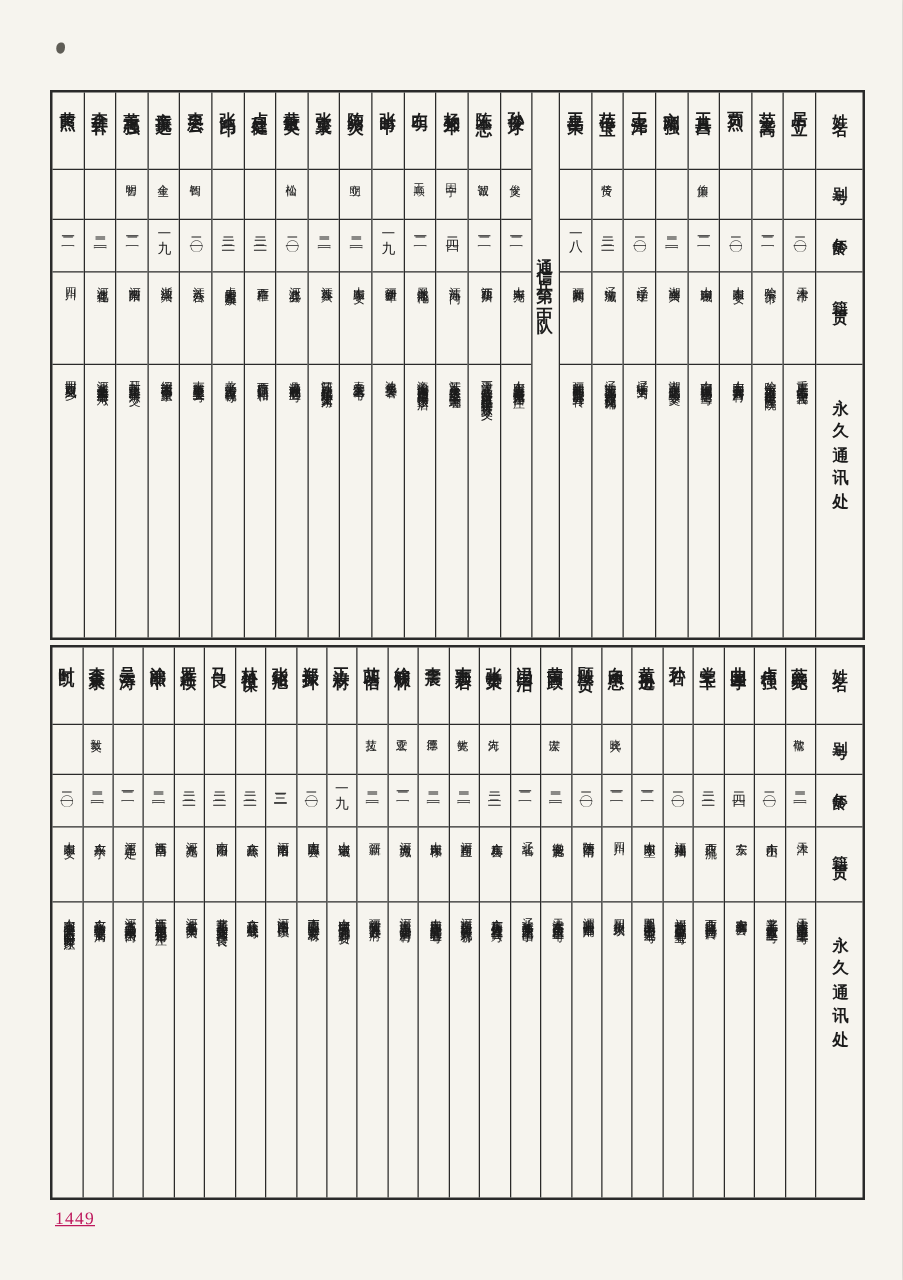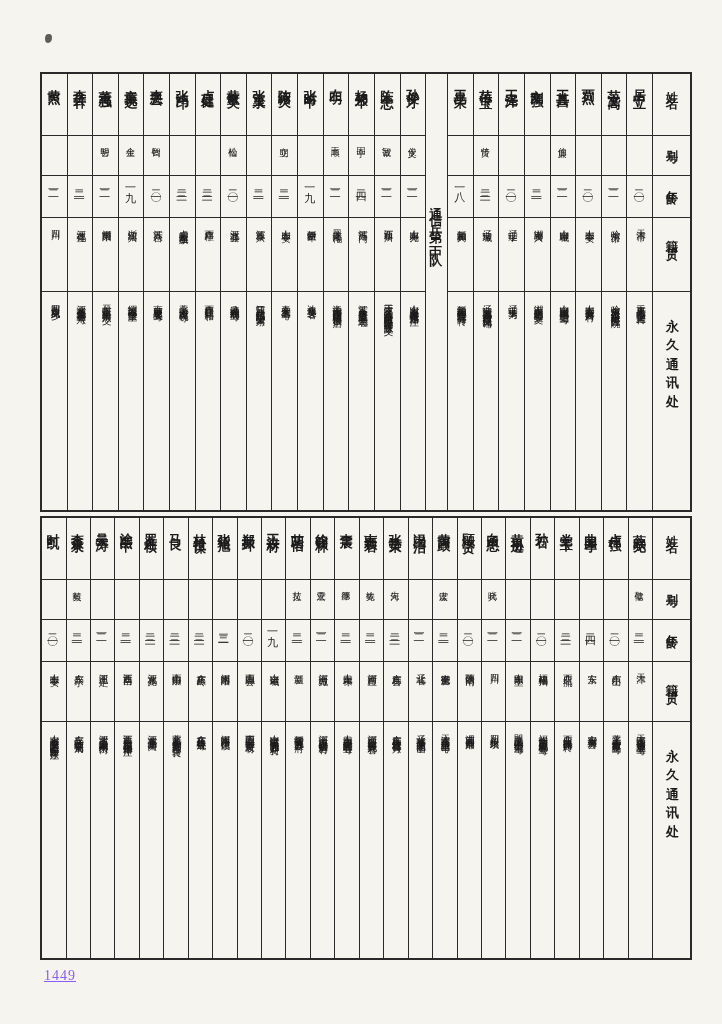--- a/index.html
+++ b/index.html
@@ -22,21 +22,21 @@
   .c-native{height:74px;font-size:9.5px;letter-spacing:1px;line-height:1.15;padding:4px 6px 0 0;}
   .band.bottom .c-native{height:60px;}
   .c-addr{flex:1;border-bottom:none;font-size:9.5px;letter-spacing:1px;line-height:1.1;padding:5px 6px 0 0;}
   .hdr{font-weight:700;font-size:12.5px;letter-spacing:6px;padding:7px 11px 0 0;}
   .hdr.c-alias{font-size:12px;padding-top:4px;letter-spacing:3px;}
   .hdr.c-age{font-size:12px;padding-top:4px;letter-spacing:3px;}
   .hdr.c-native{font-size:12.5px;padding-top:12px;letter-spacing:8px;}
   .hdr-addr{font-size:13px;letter-spacing:19px;padding:16px 11px 0 0;}
   .c-unit{height:100%;border-bottom:none;font-size:13px;font-weight:700;letter-spacing:8px;padding:122px 4px 0 0;}
   .name-note{font-size:6px;letter-spacing:0;}
-  .page-number{position:absolute;left:44px;top:968px;font-size:14px;letter-spacing:1px;color:#8b5cf6;text-decoration:underline;}
+  .page-number{position:absolute;left:44px;top:968px;font-size:14px;letter-spacing:1px;color:#be185d;text-decoration:underline;}
   .speck{position:absolute;left:45px;top:34px;width:7px;height:9px;background:#3a372f;border-radius:50% 40% 55% 45%;opacity:.8;}
 </style>
 </head>
 <body>
 
 <div class="page">
   <div class="speck"></div>
   <div class="table-area">
     <div class="band top" id="band-top">
         <div class="col header-col">

